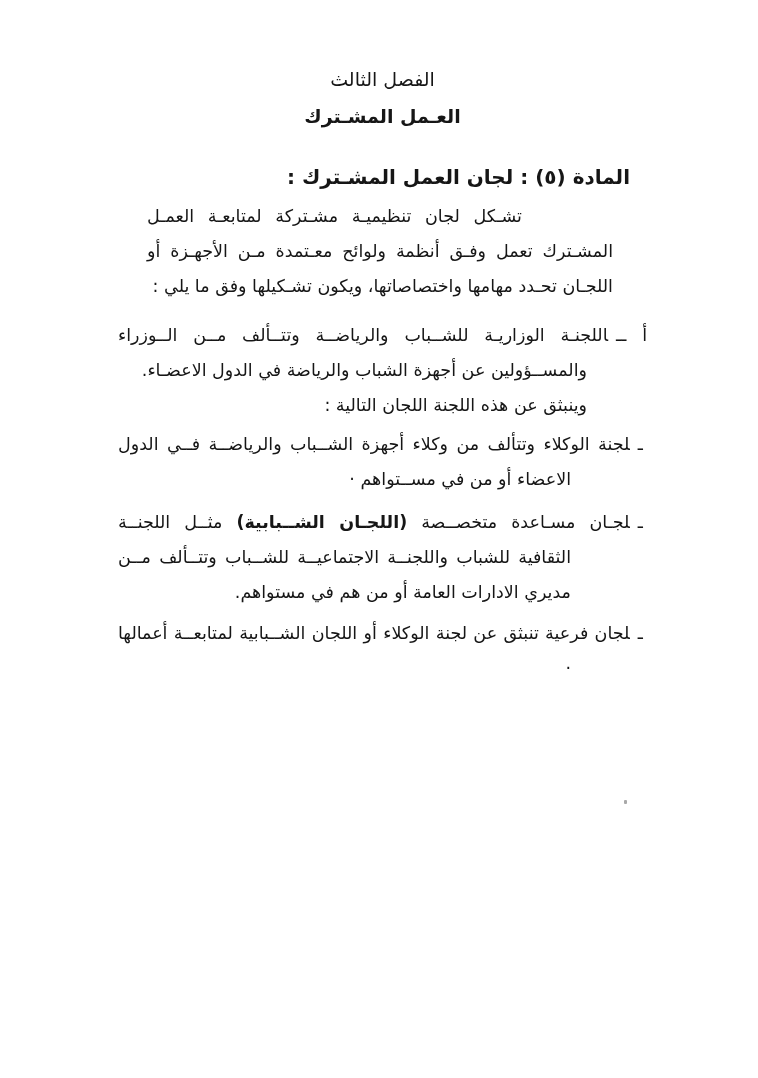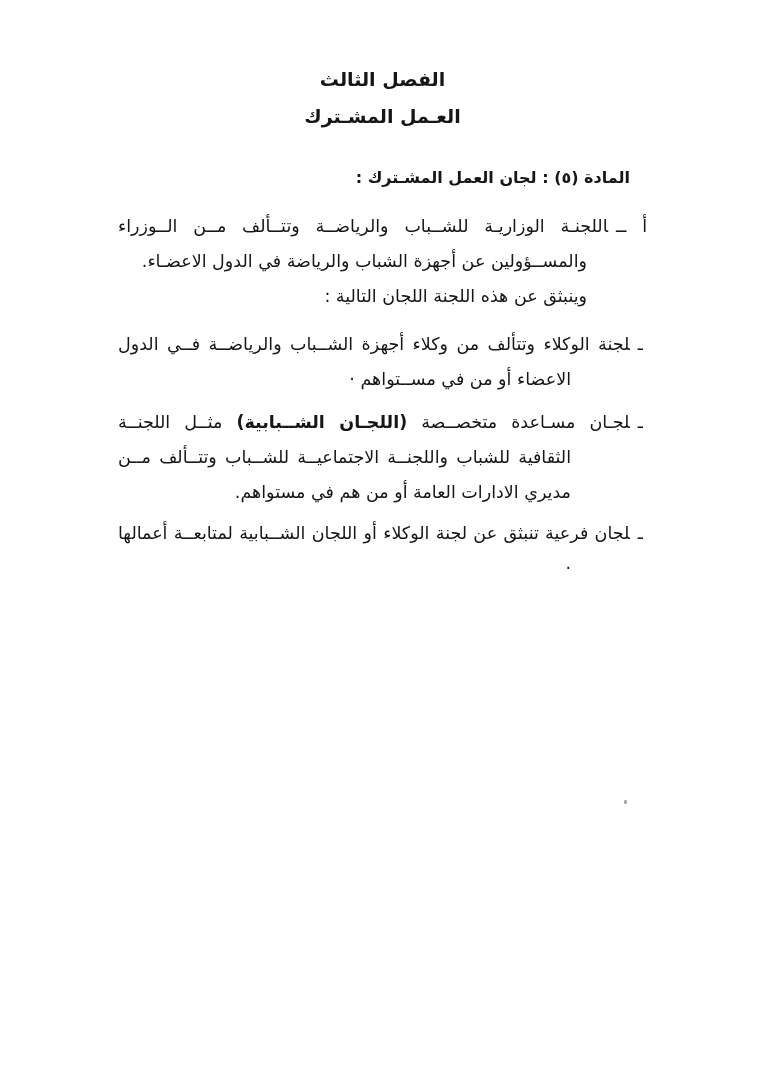--- a/index.html
+++ b/index.html
@@ -14,36 +14,36 @@
   }
   .content{
     position:absolute;
     top:0;right:111px;width:529px;
     direction:rtl;
     text-align:justify;
     font-size:17.5px;
     line-height:35px;
   }
   .t-center{text-align:center;}
-  .chapter-title{margin-top:62px;font-weight:bold;font-size:19px;}
+  .chapter-title{margin-top:62px;font-weight:normal;font-size:19px;}
   .chapter-subtitle{margin-top:2px;font-weight:bold;font-size:19px;letter-spacing:1px;}
   .article-heading{
     margin-top:26px;margin-right:17px;
-    font-weight:bold;font-size:16px;
+    font-weight:bold;font-size:20px;
     text-align:right;
   }
   .intro{
     margin-top:4px;
     margin-right:34px;margin-left:29px;
     text-indent:91px;
   }
   .item-a{margin-top:14px;padding-right:60px;text-indent:-60px;}
   .follow-line{text-indent:0;}
   .dash-item{padding-right:72px;text-indent:-72px;margin-right:4px;}
-  .d1{margin-top:13px;}
+  .d1{margin-top:4px;}
   .d2{margin-top:8px;}
   .d3{margin-top:6px;}
   .item-b{margin-top:2px;padding-right:65px;text-indent:-65px;}
   .marker{margin-left:8px;}
   .bold{font-weight:bold;}
   .page-number{
     position:absolute;
     top:1022px;left:0;width:758px;
     text-align:center;
     font-size:16px;
@@ -62,20 +62,21 @@
 
 <div class="page">
   <div class="content">
 
     <div class="chapter-title t-center">الفصل الثالث</div>
 
     <div class="chapter-subtitle t-center">العـمل المشـترك</div>
 
     <div class="article-heading">المادة (٥) : لجان العمل المشـترك :</div>
 
+    <div class="intro">تشـكل لجان تنظيميـة مشـتركة لمتابعـة العمـل المشـترك تعمل وفـق أنظمة ولوائح معـتمدة مـن الأجهـزة أو اللجـان تحـدد مهامها واختصاصاتها، ويكون تشـكيلها وفق ما يلي :</div>
 
     <div class="item-a">
       <span class="marker">أ ــ</span><span>اللجنـة الوزاريـة للشــباب والرياضــة وتتــألف مــن الــوزراء والمســؤولين عن أجهزة الشباب والرياضة في الدول الاعضـاء.</span>
       <div class="follow-line">وينبثق عن هذه اللجنة اللجان التالية :</div>
     </div>
 
     <div class="dash-item d1">
       <span class="marker">ـ</span><span>لجنة الوكلاء وتتألف من وكلاء أجهزة الشــباب والرياضــة فــي الدول الاعضاء أو من في مســتواهم ·</span>
     </div>
 

